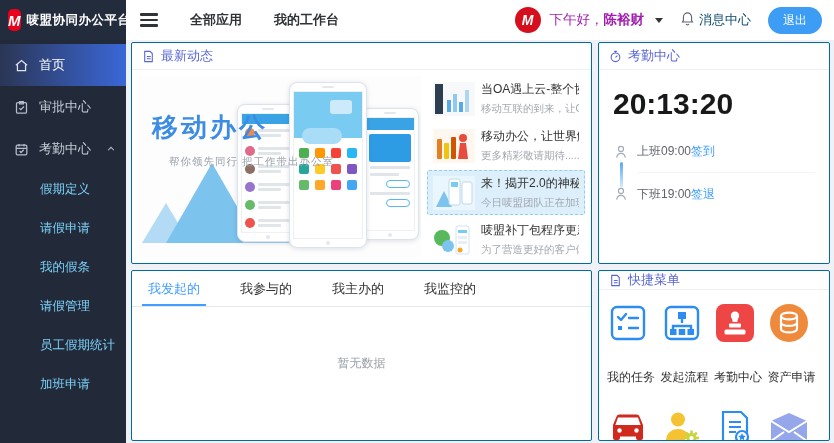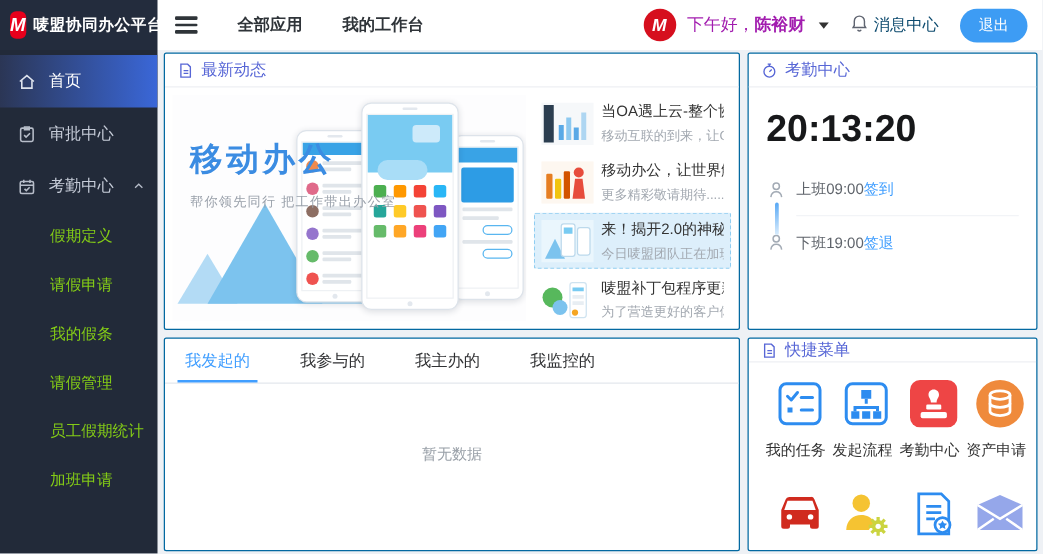--- a/index.html
+++ b/index.html
@@ -24,36 +24,36 @@
   .msg { display:flex; align-items:center; gap:4px; font-size:13px; color:#0c4a6e; cursor:pointer; margin-left:6px; }
   .logout-btn { background:#3d9cf4; color:#fff; border:none; font-size:12px; padding:5px 15px; border-radius:14px; cursor:pointer; margin-left:8px; font-family:inherit; }
 
   
   .body { flex:1; display:flex; overflow:hidden; }
   .sidebar { width:126px; flex:0 0 126px; background:#222a39; padding-top:4px; overflow:hidden; }
   .side-item { height:42px; display:flex; align-items:center; gap:10px; padding-left:14px; color:#c6ccd8; font-size:13px; cursor:pointer; }
   .side-item.active { background:linear-gradient(90deg,#2b3655 0%,#3a67d8 100%); color:#fff; }
   .side-item .sicon { width:15px; display:flex; }
   .side-item .chev { margin-left:auto; margin-right:10px; display:flex; }
-  .side-sub { height:39px; line-height:39px; padding-left:40px; color:#84cc16; font-size:12.5px; cursor:pointer; white-space:nowrap; }
+  .side-sub { height:39px; line-height:39px; padding-left:40px; color:#7dd3fc; font-size:12.5px; cursor:pointer; white-space:nowrap; }
 
   .content { flex:1; display:flex; gap:6px; padding:2px 4px 2px 5px; overflow:hidden; min-width:0; }
   .main-col { flex:1; display:flex; flex-direction:column; gap:6px; min-width:0; }
   .right-col { width:232px; flex:0 0 232px; display:flex; flex-direction:column; gap:6px; }
 
   .panel { background:#fff; border:1px solid #0369a1; border-radius:2px; }
   .panel-head { height:27px; display:flex; align-items:center; gap:6px; padding:0 10px; border-bottom:1px solid #eef0f4; color:#5766d6; font-size:13px; }
   .panel-head .picon { display:flex; }
 
   
   .news-panel { height:222px; flex:0 0 222px; display:flex; flex-direction:column; }
   .news-body { flex:1; display:flex; padding:6px; gap:6px; min-height:0; }
   .banner { flex:1; position:relative; overflow:hidden; background:#fdfdfe; cursor:pointer; }
   .banner-headline { position:relative; z-index:3; margin:34px 0 10px 14px; font-size:26px; font-weight:bold; color:#3b8ce2; letter-spacing:3px; }
-  .banner-subline { position:relative; z-index:3; margin-left:14px; font-size:10.5px; color:#9aa1ab; letter-spacing:1px; }
+  .banner-subline { position:relative; z-index:3; margin-left:31px; font-size:10.5px; color:#9aa1ab; letter-spacing:1px; }
   .mountains { position:absolute; left:4px; bottom:14px; width:210px; height:82px; z-index:1; }
   .mountains i { position:absolute; bottom:0; width:0; height:0; }
   .m-a { left:0; border-left:24px solid transparent; border-right:24px solid transparent; border-bottom:40px solid #b3dbf5; }
   .m-main { left:24px; border-left:46px solid transparent; border-right:46px solid transparent; border-bottom:80px solid #7cc3ee; }
   .m-b { left:100px; border-left:30px solid transparent; border-right:30px solid transparent; border-bottom:52px solid #9fd2f1; }
   .m-c { left:146px; border-left:24px solid transparent; border-right:24px solid transparent; border-bottom:40px solid #bfe1f6; }
   .phones { position:absolute; right:2px; top:6px; width:182px; height:166px; z-index:2; }
   .phone { position:absolute; background:#fff; border:1.5px solid #dde3ea; border-radius:8px; padding:8px 3px; box-shadow:0 1px 5px rgba(31,45,61,.14); }
   .phone::before { content:""; position:absolute; top:3px; left:50%; transform:translateX(-50%); width:12px; height:2px; background:#e3e8ee; border-radius:1px; }
   .phone::after { content:""; position:absolute; bottom:2px; left:50%; transform:translateX(-50%); width:4px; height:4px; background:#e3e8ee; border-radius:50%; }
@@ -112,21 +112,21 @@
   .att-row { display:flex; align-items:center; height:42px; }
   .att-ico { width:24px; flex:0 0 24px; display:flex; }
   .att-rc { flex:1; display:flex; align-items:center; height:100%; }
   .att-row.first .att-rc { border-bottom:1px solid #f2f4f7; }
   .att-label { font-size:12px; color:#5f646b; }
   .att-action { font-size:12px; color:#409eff; text-decoration:none; cursor:pointer; }
 
   
   .quick-panel { flex:1; display:flex; flex-direction:column; overflow:hidden; min-height:0; }
   .qgrid { display:grid; grid-template-columns:repeat(4,1fr); padding:13px 8px; row-gap:22px; }
-  .qitem { display:flex; flex-direction:column; align-items:flex-end; gap:9px; cursor:pointer; }
+  .qitem { display:flex; flex-direction:column; align-items:flex-start; gap:26px; cursor:pointer; }
   .qicon { width:42px; height:40px; display:flex; align-items:center; justify-content:center; }
   .qlabel { font-size:12px; color:#333; white-space:nowrap; }
 </style>
 </head>
 <body>
 
 <div class="app">
 
   <div class="header">
     <div class="brand">

